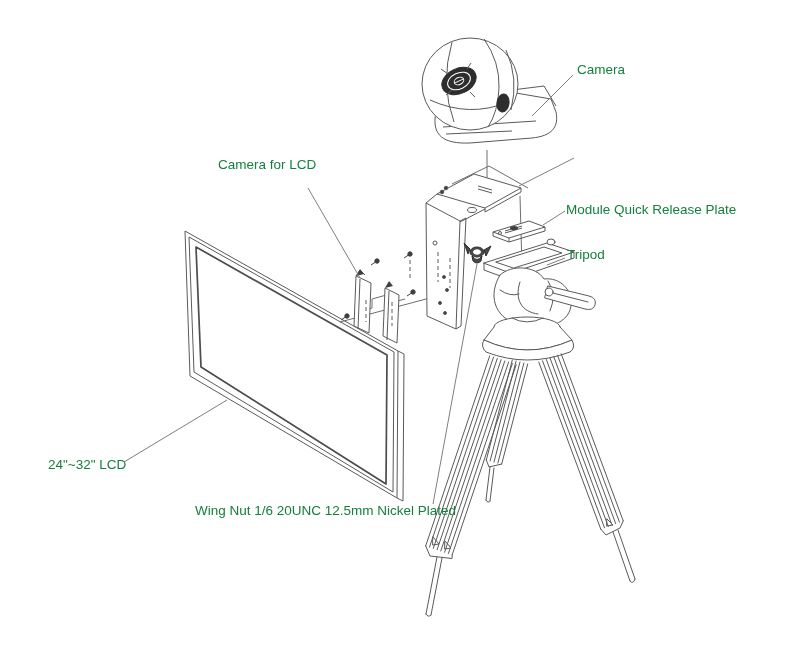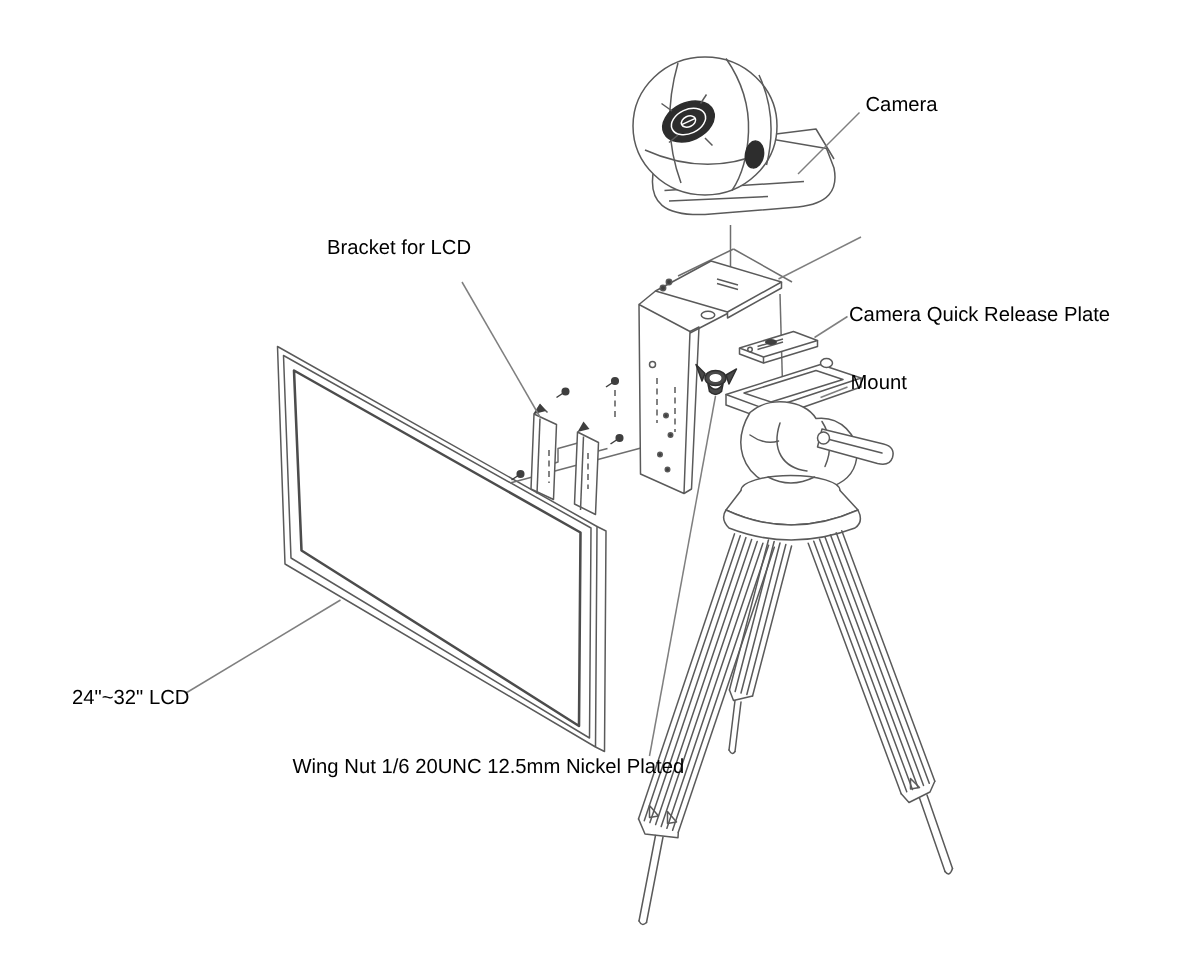--- a/index.html
+++ b/index.html
@@ -1,19 +1,19 @@
 <!DOCTYPE html>
 <html><head>
 <meta charset="utf-8">
 <style>
   html,body{margin:0;padding:0;background:#fff;}
   #stage{position:relative;width:791px;height:648px;background:#ffffff;overflow:hidden;
          font-family:"Liberation Sans",sans-serif;}
   #art{position:absolute;left:0;top:0;}
-  .lbl{position:absolute;font:13.5px/18px "Liberation Sans",sans-serif;color:#000000;white-space:nowrap;}
+  .lbl{position:absolute;font:13.5px/18px "Liberation Sans",sans-serif;color:#15803d;white-space:nowrap;}
 </style>
 </head>
 <body>
 
 <div id="stage">
 
 <svg id="art" width="791" height="648" viewBox="0 0 791 648">
 
   <g fill="#ffffff" stroke="#5a5a5a" stroke-width="1" stroke-linejoin="round">
     <polygon points="185,231 398,351 397,498 190,376"></polygon>
@@ -210,24 +210,24 @@
     <line x1="565" y1="258" x2="547" y2="265"></line>
     <line x1="308" y1="188" x2="360" y2="278"></line>
     <line x1="124" y1="462" x2="227" y2="400"></line>
     <line x1="433" y1="504" x2="477" y2="264"></line>
   </g>
 </svg>
 
   <div class="lbl" style="left:577px;top:61px">Camera</div>
 
 
-  <div class="lbl" style="left:566px;top:201px">Camera Quick Release Plate</div>
-
-  <div class="lbl" style="left:567px;top:246px">Mount</div>
+  <div class="lbl" style="left:566px;top:201px">Module Quick Release Plate</div>
+
+  <div class="lbl" style="left:567px;top:246px">Tripod</div>
 
   <div class="lbl" style="left:218px;top:156px">
-    <div>Bracket for LCD</div>
+    <div>Camera for LCD</div>
   </div>
 
   <div class="lbl" style="left:48px;top:456px">24"~32" LCD</div>
 
   <div class="lbl" style="left:195px;top:502px">Wing Nut 1/6 20UNC 12.5mm Nickel Plated</div>
 </div>
 
 </body></html>

